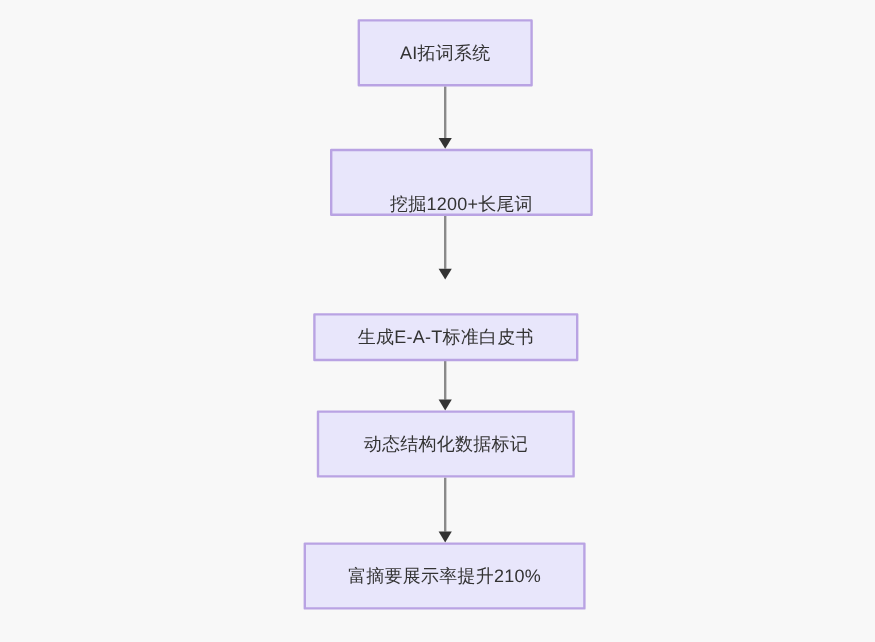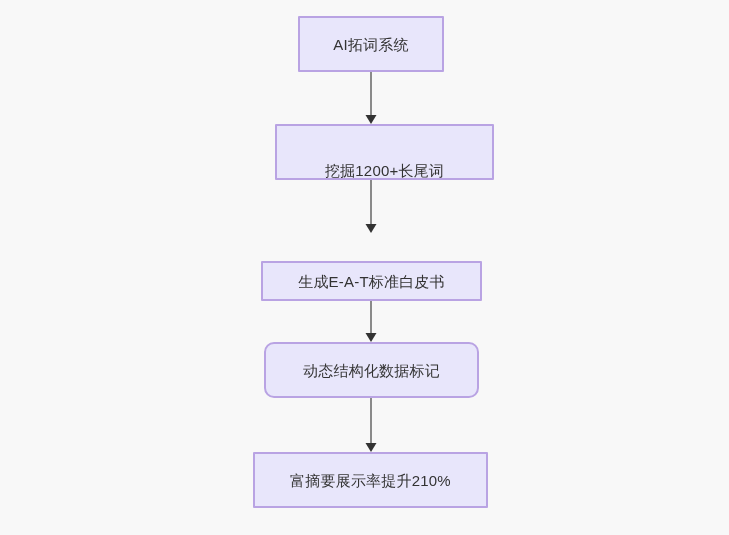--- a/index.html
+++ b/index.html
@@ -70,20 +70,20 @@
 
   <div class="node" style="left: 298px; top: 16px; width: 146px; height: 56px;">
     <span>AI拓词系统</span>
   </div>
   <div class="node" style="left: 275px; top: 124px; width: 219px; height: 56px; align-items: flex-end;">
     <span>挖掘1200+长尾词</span>
   </div>
   <div class="node" style="left: 261px; top: 233px; width: 221px; height: 40px; margin-top: 28px;">
     <span>生成E-A-T标准白皮书</span>
   </div>
-  <div class="node" style="left: 264px; top: 342px; width: 215px; height: 56px; border-radius: 10px;">
+  <div class="node" style="left: 264px; top: 342px; width: 215px; height: 56px;">
     <span>动态结构化数据标记</span>
   </div>
   <div class="node" style="left: 253px; top: 452px; width: 235px; height: 56px; text-align: right;">
     <span>富摘要展示率提升210%</span>
   </div>
 
 </div>
 
 </body></html>

